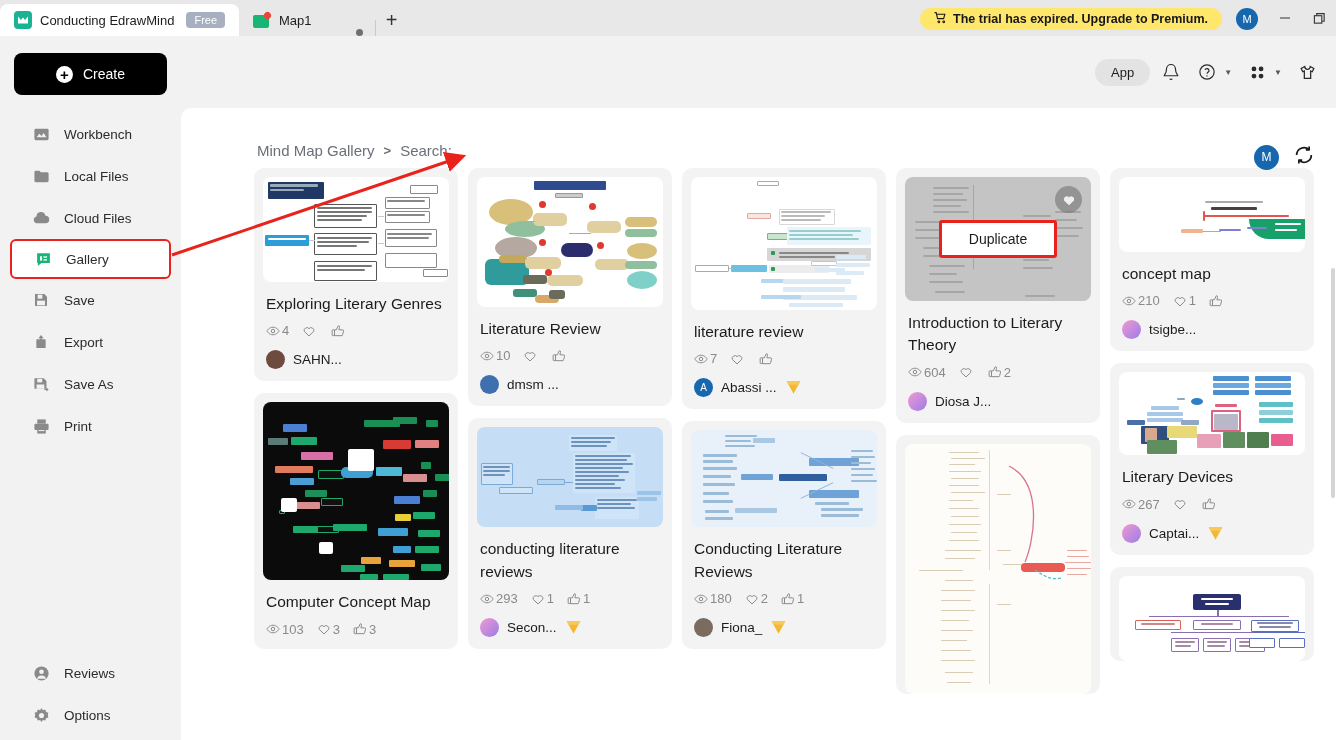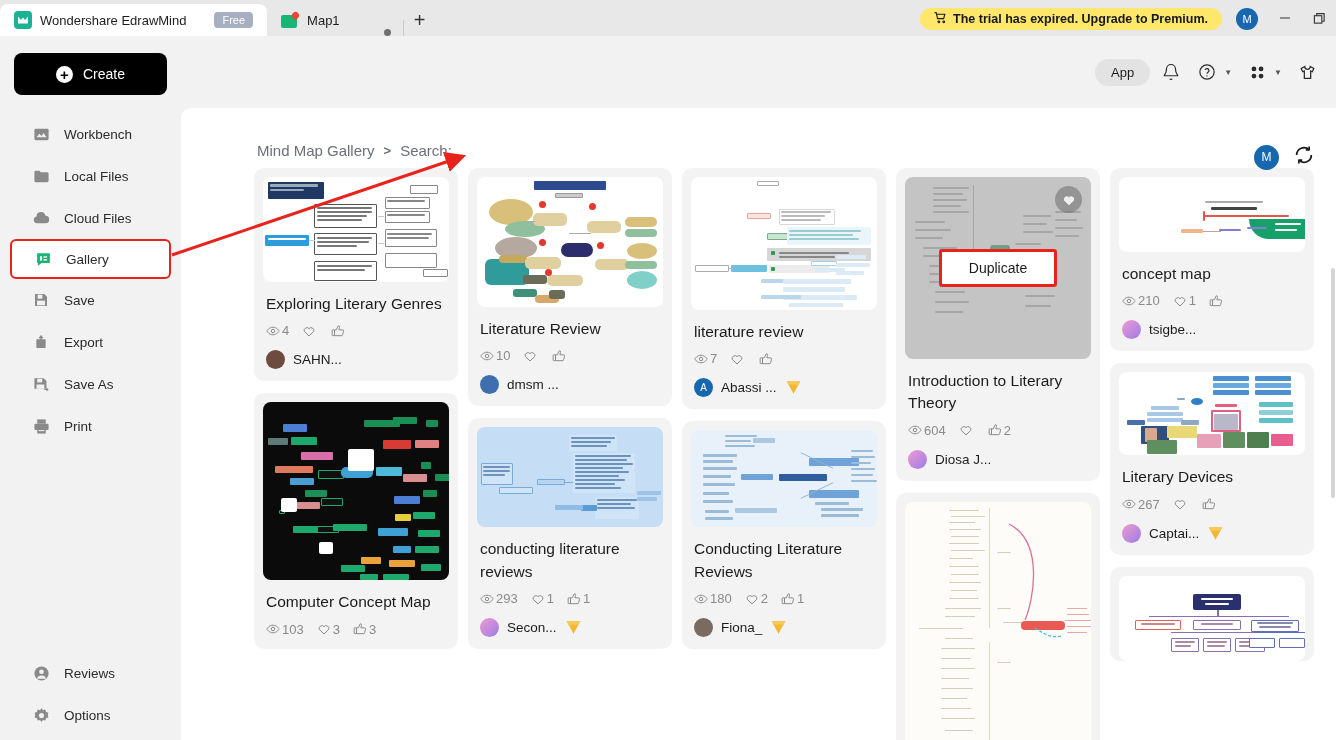--- a/index.html
+++ b/index.html
@@ -23,21 +23,21 @@
     font-size: 13px; color: #1d1d1d; position: relative;
   }
   .tab.active { background: #ffffff; }
   .tab-logo {
     width: 18px; height: 18px; border-radius: 4px;
     background: #1ab394; display:flex; align-items:center; justify-content:center;
     color:#fff; font-size:11px; font-weight:bold; line-height:1;
   }
   .free-badge {
     background: #a7b0c0; color: #fff; font-size: 11px;
-    border-radius: 4px; padding: 2px 8px; margin-left: 20px;
+    border-radius: 4px; padding: 2px 8px; margin-left: 4px;
   }
   .tab2-icon {
     width: 18px; height: 16px; position: relative;
   }
   .tab2-icon .sheet {
     position:absolute; left:0; bottom:0; width:16px; height:13px;
     background:#19b574; border-radius:2px;
   }
   .tab2-icon .dot {
     position:absolute; right:0; top:0; width:7px; height:7px;
@@ -214,21 +214,21 @@
 </head>
 <body>
 
 <div class="titlebar">
   <div class="tab active">
     <span class="tab-logo">
       <svg width="12" height="12" viewBox="0 0 24 24">
           <path d="M2 19 L2 5 L8 12 L12 7 L16 12 L22 5 L22 19 Z" fill="#ffffff"></path>
         </svg>
     </span>
-    <span>Wondershare EdrawMind</span>
+    <span>Conducting EdrawMind</span>
     <span class="free-badge">Free</span>
   </div>
   <div class="tab">
     <span class="tab2-icon">
       <span class="sheet"></span>
         <span class="dot"></span>
     </span>
     <span>Map1</span>
   </div>
   <span class="tab-dot"></span>
@@ -833,21 +833,21 @@
                 <path d="M2 2h20l-3 5H5z" fill="#f7c95a"></path>
               </svg>
           </span>
         </div>
       </div>
     </div>
 
     <div class="col">
 
       <div class="card">
-        <div class="thumb hovered" style="height:182px;background:#fff;">
+        <div class="thumb hovered" style="height:124px;background:#fff;">
           <div class="mini">
             <div class="nd" style="left:28px;top:10px;width:36px;height:2px;background:#b0b0b0;"></div>
             <div class="nd" style="left:28px;top:16px;width:30px;height:2px;background:#b0b0b0;"></div>
             <div class="nd" style="left:28px;top:22px;width:34px;height:2px;background:#b0b0b0;"></div>
             <div class="nd" style="left:28px;top:28px;width:28px;height:2px;background:#b0b0b0;"></div>
             <div class="nd" style="left:28px;top:34px;width:36px;height:2px;background:#b0b0b0;"></div>
             <div class="nd" style="left:10px;top:44px;width:30px;height:2px;background:#b0b0b0;"></div>
             <div class="nd" style="left:10px;top:52px;width:36px;height:2px;background:#b0b0b0;"></div>
             <div class="nd" style="left:10px;top:60px;width:28px;height:2px;background:#b0b0b0;"></div>
             <div class="nd" style="left:18px;top:70px;width:34px;height:2px;background:#b0b0b0;"></div>

